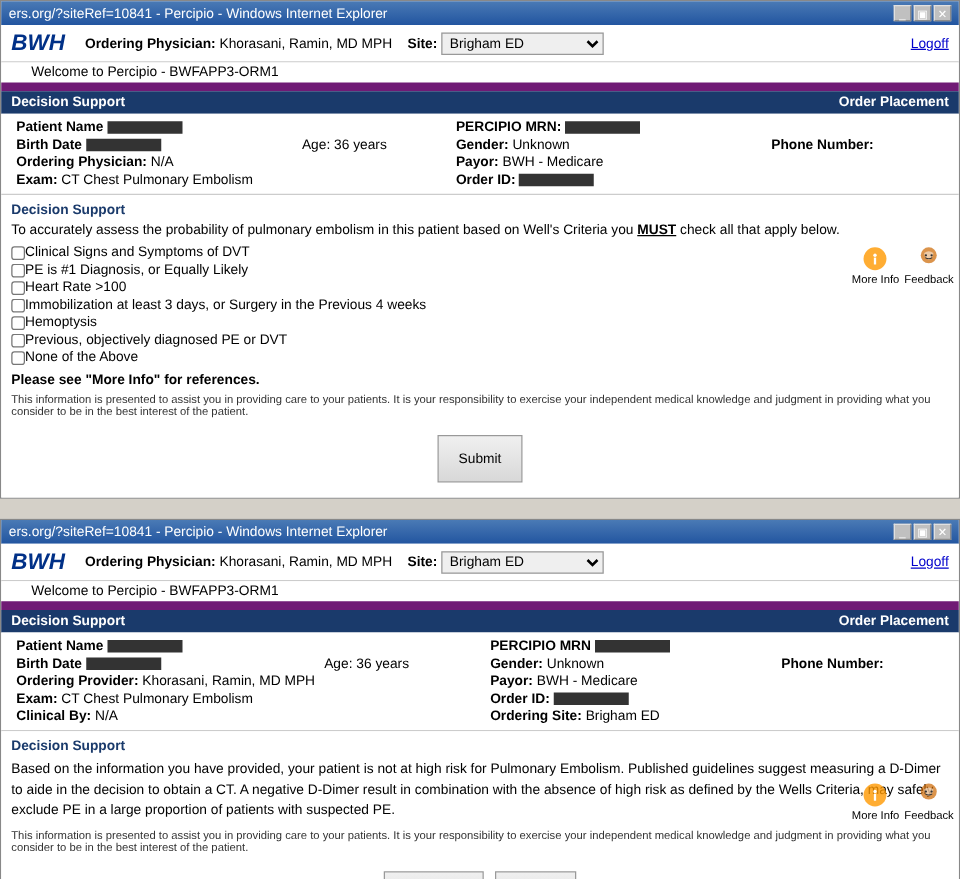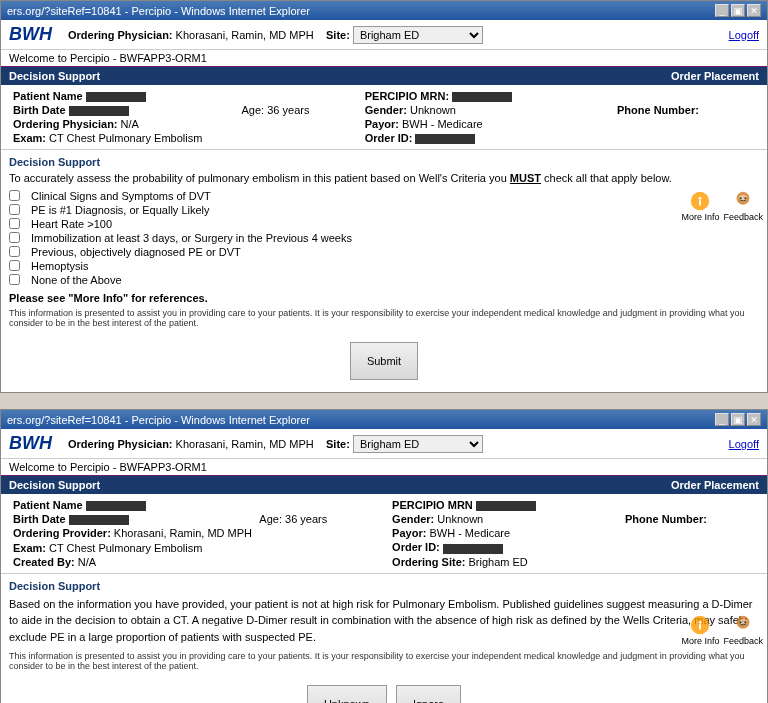--- a/index.html
+++ b/index.html
@@ -83,23 +83,23 @@
       color: #0000cc;
       text-decoration: underline;
       font-size: 11px;
       margin-left: auto;
       cursor: pointer;
     }
 
     
     .welcome-bar {
       background: #fff;
-      padding: 2px 8px;
-      font-size: 11px;
-      border-bottom: 1px solid #701a75;
+      padding: 2px 24px;
+      font-size: 11px;
+      border-bottom: 7px solid #701a75;
     }
 
     
     .section-bar {
       background: #1a3a6b;
       color: #fff;
       font-size: 11px;
       font-weight: bold;
       padding: 3px 8px;
       display: flex;
@@ -158,21 +158,22 @@
       text-decoration: underline;
     }
 
     .checkbox-list {
       list-style: none;
       margin-bottom: 6px;
     }
 
     .checkbox-list li {
       display: flex;
-      gap: 11px;
+      align-items: center;
+      gap: 0;
       margin-bottom: 2px;
       font-size: 11px;
     }
 
     .checkbox-list input[type=checkbox] {
       width: 11px;
       height: 11px;
     }
 
     .please-note {
@@ -320,25 +321,25 @@
       <li>
           <input type="checkbox" style="">
           <span>Heart Rate &gt;100</span>
         </li>
       <li>
           <input type="checkbox" style="">
           <span>Immobilization at least 3 days, or Surgery in the Previous 4 weeks</span>
         </li>
       <li>
           <input type="checkbox" style="">
+          <span>Hemoptysis</span>
+        </li>
+      <li>
+          <input type="checkbox" style="">
           <span>Previous, objectively diagnosed PE or DVT</span>
-        </li>
-      <li>
-          <input type="checkbox" style="">
-          <span>Hemoptysis</span>
         </li>
       <li>
           <input type="checkbox" style="">
           <span>None of the Above</span>
         </li>
     </ul>
 
     <div class="please-note">Please see "More Info" for references.</div>
     <div class="disclaimer">This information is presented to assist you in providing care to your patients. It is your responsibility to exercise your independent medical knowledge and judgment in providing what you consider to be in the best interest of the patient.</div>
 
@@ -421,21 +422,21 @@
       </tr>
       <tr>
         <td colspan="2"><span class="label">Ordering Provider:</span> <span>Khorasani, Ramin, MD MPH</span></td>
         <td><span class="label">Payor:</span> <span>BWH - Medicare</span></td>
       </tr>
       <tr>
         <td colspan="2"><span class="label">Exam:</span> <span>CT Chest Pulmonary Embolism</span></td>
         <td><span class="label">Order ID:</span> <span class="redact">&nbsp;</span></td>
       </tr>
       <tr>
-        <td colspan="2"><span class="label">Created By:</span> <span>N/A</span></td>
+        <td colspan="2"><span class="label">Clinical By:</span> <span>N/A</span></td>
         <td><span class="label">Ordering Site:</span> <span>Brigham ED</span></td>
       </tr>
     </tbody>
       </table>
   </div>
 
   <div class="decision-support">
     <div class="decision-title">Decision Support</div>
     <div class="result-text">
       <span>Based on the information you have provided, your patient is not at high risk for Pulmonary Embolism. Published guidelines suggest measuring a D-Dimer to aide in the decision to obtain a CT. A negative D-Dimer result in combination with the absence of high risk as defined by the Wells Criteria, may safely exclude PE in a large proportion of patients with suspected PE.</span>

